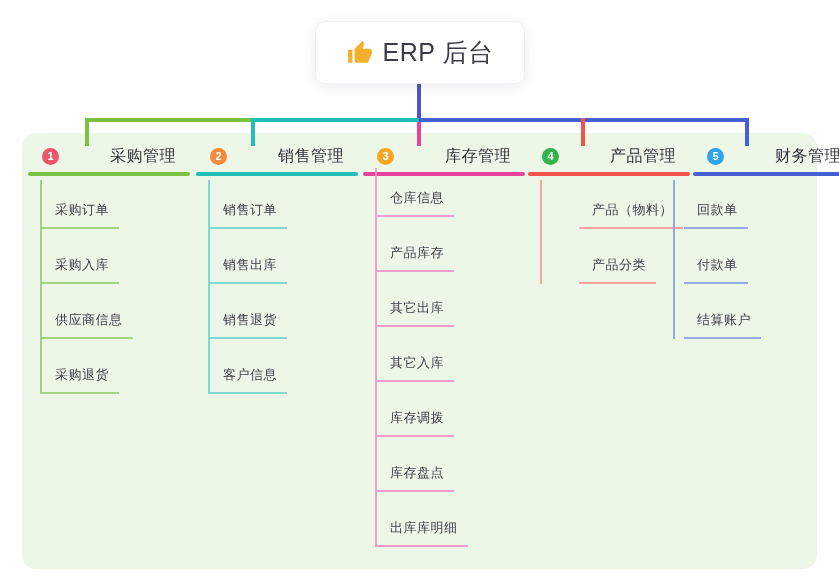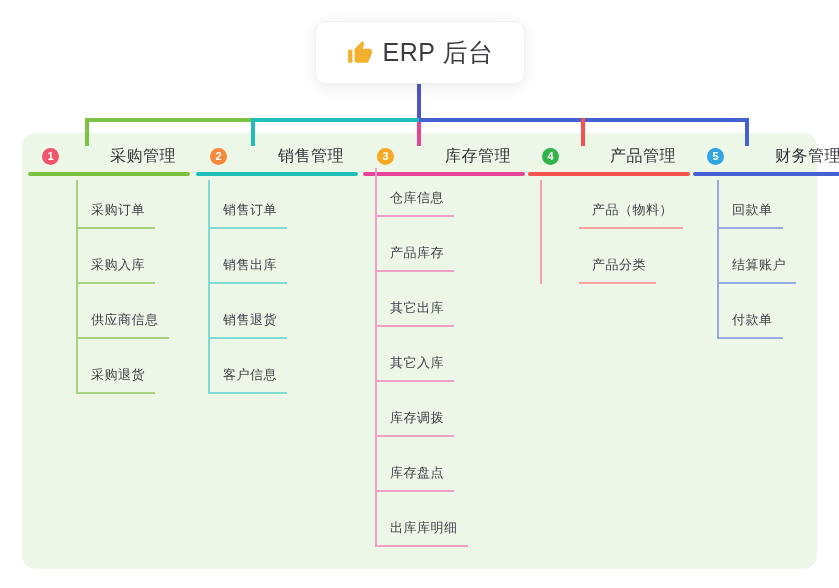--- a/index.html
+++ b/index.html
@@ -55,21 +55,21 @@
         <path fill="#f2b02d" d="M1 21h4V9H1v12zM23 10c0-1.1-.9-2-2-2h-6.31l.95-4.57.03-.32c0-.41-.17-.79-.44-1.06L14.17 1 7.59 7.59C7.22 7.95 7 8.45 7 9v10c0 1.1.9 2 2 2h9c.83 0 1.54-.5 1.84-1.22l3.02-7.05c.09-.23.14-.47.14-.73v-2z"></path>
       </svg>
     </span>
     <span class="root-label">ERP 后台</span>
   </div>
 
   <div class="head" style="left: 28px; top: 145px; --line: #7cc242; --sub: #a6d37f; --badge: #f0566b;">
     <span class="badge">1</span>
     <span class="title">采购管理</span>
   </div>
-  <div class="children" style="left: 40px; top: 180px; margin-left: 36px; --line: #7cc242; --sub: #a6d37f; --badge: #f0566b;">
+  <div class="children" style="left: 40px; top: 180px; --line: #7cc242; --sub: #a6d37f; --badge: #f0566b;">
     <div class="child">采购订单</div>
     <div class="child">采购入库</div>
     <div class="child">供应商信息</div>
     <div class="child">采购退货</div>
   </div>
 
   <div class="head" style="left: 196px; top: 145px; --line: #1fbeb8; --sub: #7edad3; --badge: #f58a3c;">
     <span class="badge">2</span>
     <span class="title">销售管理</span>
   </div>
@@ -100,19 +100,19 @@
   </div>
   <div class="children" style="left: 540px; top: 180px; padding-left: 37px; --line: #f5514d; --sub: #f8a3a0; --badge: #33b44a;">
     <div class="child">产品（物料）</div>
     <div class="child">产品分类</div>
   </div>
 
   <div class="head" style="left: 693px; top: 145px; --line: #4660d4; --sub: #97aae4; --badge: #31a4e6;">
     <span class="badge">5</span>
     <span class="title">财务管理</span>
   </div>
-  <div class="children" style="left: 717px; top: 180px; --line: #4660d4; --sub: #97aae4; --badge: #31a4e6;">
+  <div class="children" style="left: 673px; top: 180px; padding-left: 9px; --line: #4660d4; --sub: #97aae4; --badge: #31a4e6;">
     <div class="child">回款单</div>
+    <div class="child">付款单</div>
     <div class="child">结算账户</div>
-    <div class="child">付款单</div>
   </div>
 
 </div>
 
 </body></html>

